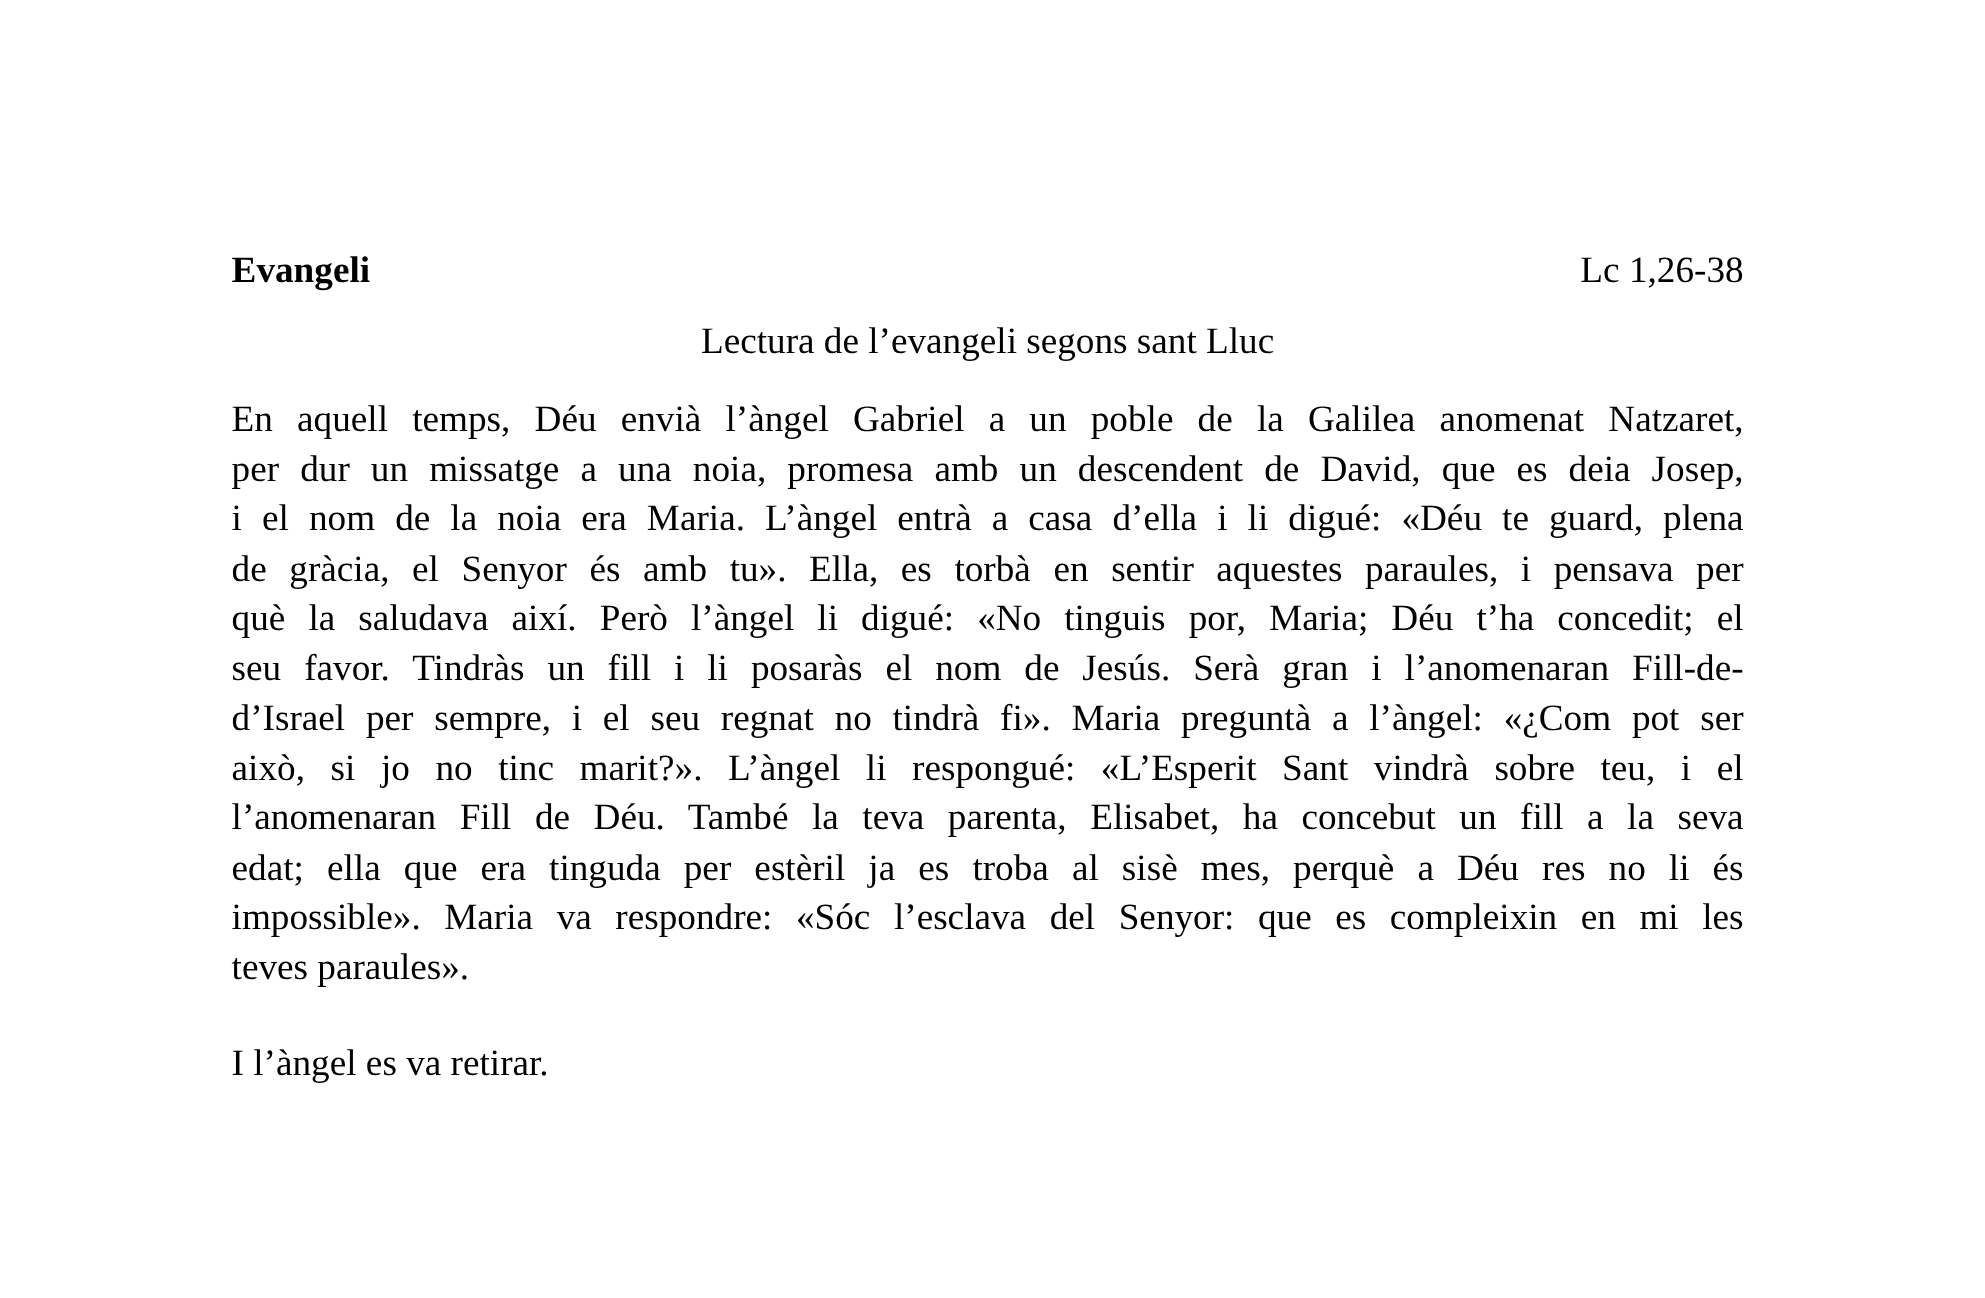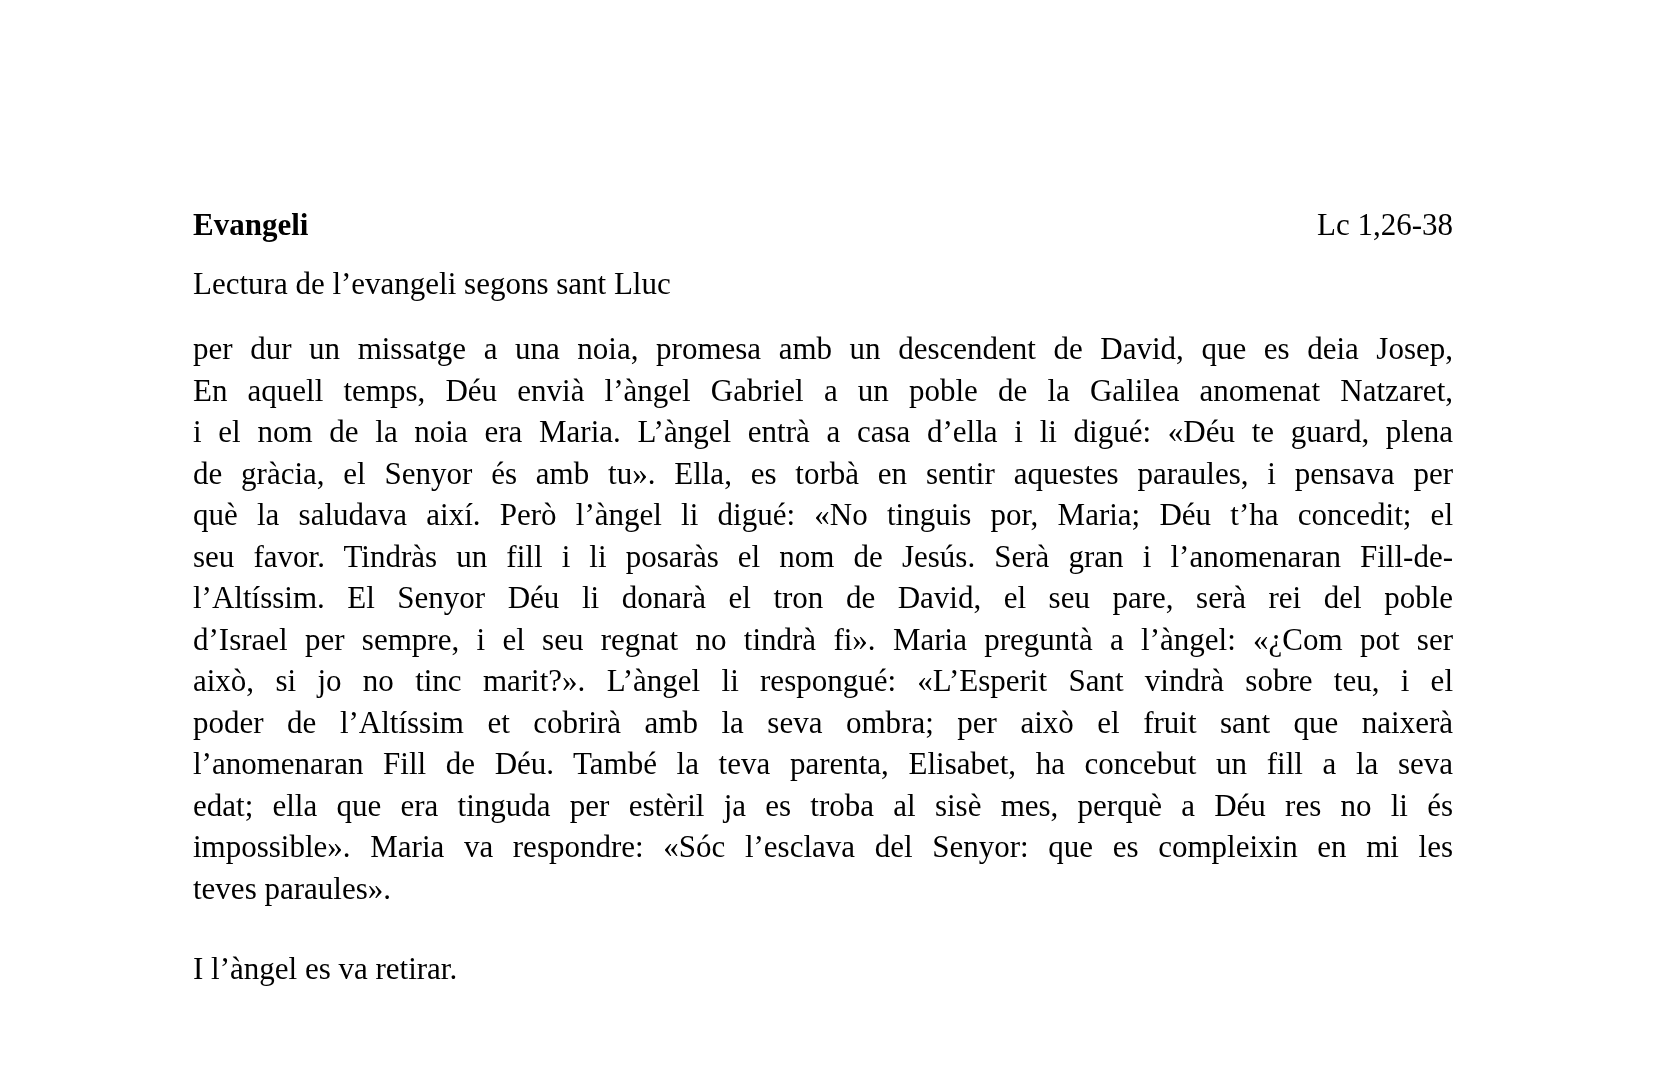--- a/index.html
+++ b/index.html
@@ -34,20 +34,21 @@
   .heading {
     font-weight: bold;
   }
   .reference {
     font-weight: normal;
     margin-left: 46px;
   }
   .subtitle {
     margin: 17px 0 0 0;
     line-height: 41.5px;
+    text-align: center;
   }
   .body-text {
     margin-top: 24px;
   }
   .body-line {
     line-height: 41.5px;
     text-align: justify;
     text-align-last: justify;
     white-space: normal;
   }
@@ -67,30 +68,28 @@
   <div class="content">
 
     <div class="header-row">
       <span class="heading">Evangeli</span>
       <span class="reference">Lc 1,26-38</span>
     </div>
 
     <p class="subtitle">Lectura de l’evangeli segons sant Lluc</p>
 
     <div class="body-text">
+        <div class="body-line">En aquell temps, Déu envià l’àngel Gabriel a un poble de la Galilea anomenat Natzaret,</div>
         <div class="body-line">per dur un missatge a una noia, promesa amb un descendent de David, que es deia Josep,</div>
-        <div class="body-line">En aquell temps, Déu envià l’àngel Gabriel a un poble de la Galilea anomenat Natzaret,</div>
         <div class="body-line">i el nom de la noia era Maria. L’àngel entrà a casa d’ella i li digué: «Déu te guard, plena</div>
         <div class="body-line">de gràcia, el Senyor és amb tu». Ella, es torbà en sentir aquestes paraules, i pensava per</div>
         <div class="body-line">què la saludava així. Però l’àngel li digué: «No tinguis por, Maria; Déu t’ha concedit; el</div>
         <div class="body-line">seu favor. Tindràs un fill i li posaràs el nom de Jesús. Serà gran i l’anomenaran Fill-de-</div>
-        <div class="body-line">l’Altíssim. El Senyor Déu li donarà el tron de David, el seu pare, serà rei del poble</div>
         <div class="body-line">d’Israel per sempre, i el seu regnat no tindrà fi». Maria preguntà a l’àngel: «¿Com pot ser</div>
         <div class="body-line">això, si jo no tinc marit?». L’àngel li respongué: «L’Esperit Sant vindrà sobre teu, i el</div>
-        <div class="body-line">poder de l’Altíssim et cobrirà amb la seva ombra; per això el fruit sant que naixerà</div>
         <div class="body-line">l’anomenaran Fill de Déu. També la teva parenta, Elisabet, ha concebut un fill a la seva</div>
         <div class="body-line">edat; ella que era tinguda per estèril ja es troba al sisè mes, perquè a Déu res no li és</div>
         <div class="body-line">impossible». Maria va respondre: «Sóc l’esclava del Senyor: que es compleixin en mi les</div>
         <div class="body-line">teves paraules».</div>
       </div>
 
     <p class="closing">I l’àngel es va retirar.</p>
 
   </div>
 </div>

